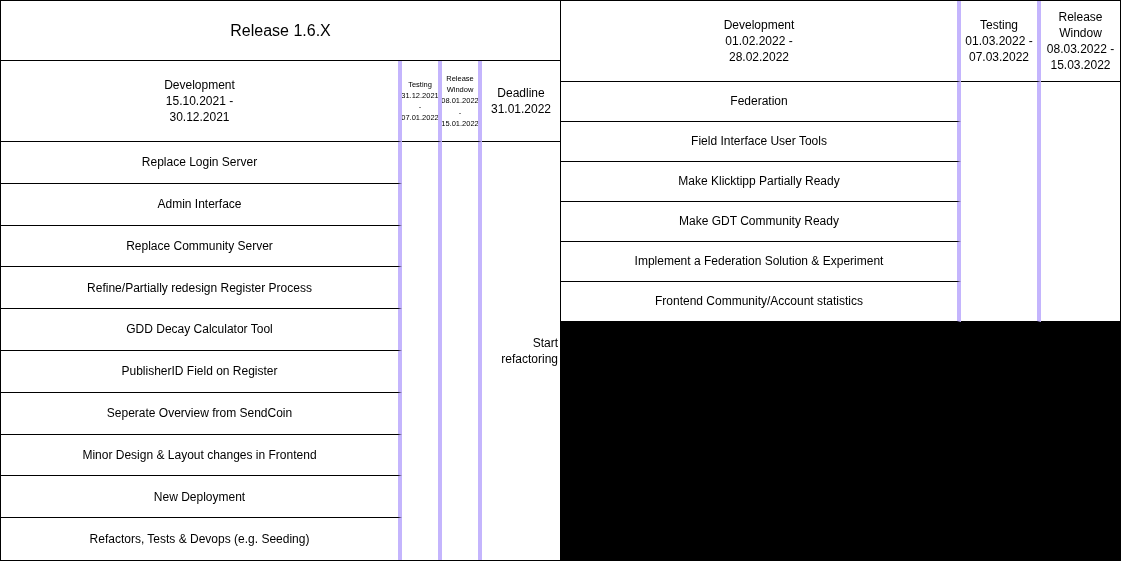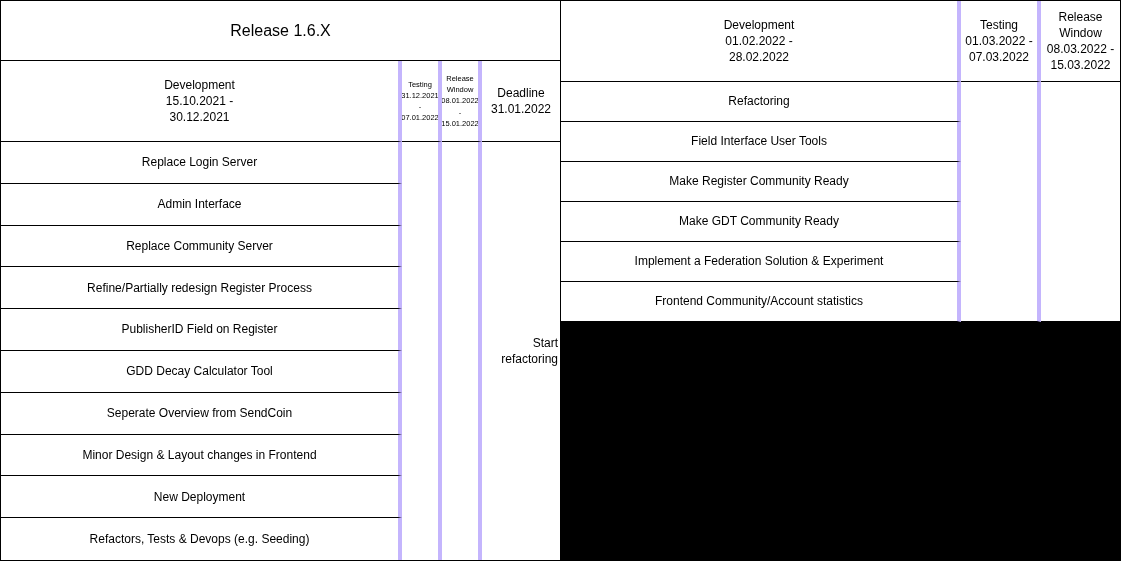--- a/index.html
+++ b/index.html
@@ -67,22 +67,22 @@
 31.01.2022</div>
 
       <div class="c tall2 nb"></div>
       <div class="c tall3 nb"></div>
       <div class="c tall4 nr nb">Start refactoring</div>
 
       <div class="c task">Replace Login Server</div>
       <div class="c task">Admin Interface</div>
       <div class="c task">Replace Community Server</div>
       <div class="c task">Refine/Partially redesign Register Process</div>
+      <div class="c task">GDD Decay Calculator Tool</div>
       <div class="c task">PublisherID Field on Register</div>
-      <div class="c task">GDD Decay Calculator Tool</div>
       <div class="c task">Seperate Overview from SendCoin</div>
       <div class="c task">Minor Design &amp; Layout changes in Frontend</div>
       <div class="c task">New Deployment</div>
       <div class="c task nb">Refactors, Tests &amp; Devops (e.g. Seeding)</div>
     </div>
   </div>
 
   <div class="section right">
     <div class="body r">
       <div class="c">Development
@@ -92,23 +92,23 @@
 01.03.2022 -
 07.03.2022</div>
       <div class="c nr">Release
 Window
 08.03.2022 -
 15.03.2022</div>
 
       <div class="c tall2"></div>
       <div class="c tall3 nr"></div>
 
-      <div class="c task">Refactoring</div>
+      <div class="c task">Federation</div>
       <div class="c task">Field Interface User Tools</div>
-      <div class="c task">Make Register Community Ready</div>
+      <div class="c task">Make Klicktipp Partially Ready</div>
       <div class="c task">Make GDT Community Ready</div>
       <div class="c task">Implement a Federation Solution &amp; Experiment</div>
       <div class="c task">Frontend Community/Account statistics</div>
 
       <div class="black-block"></div>
     </div>
   </div>
 
 </div>
 

